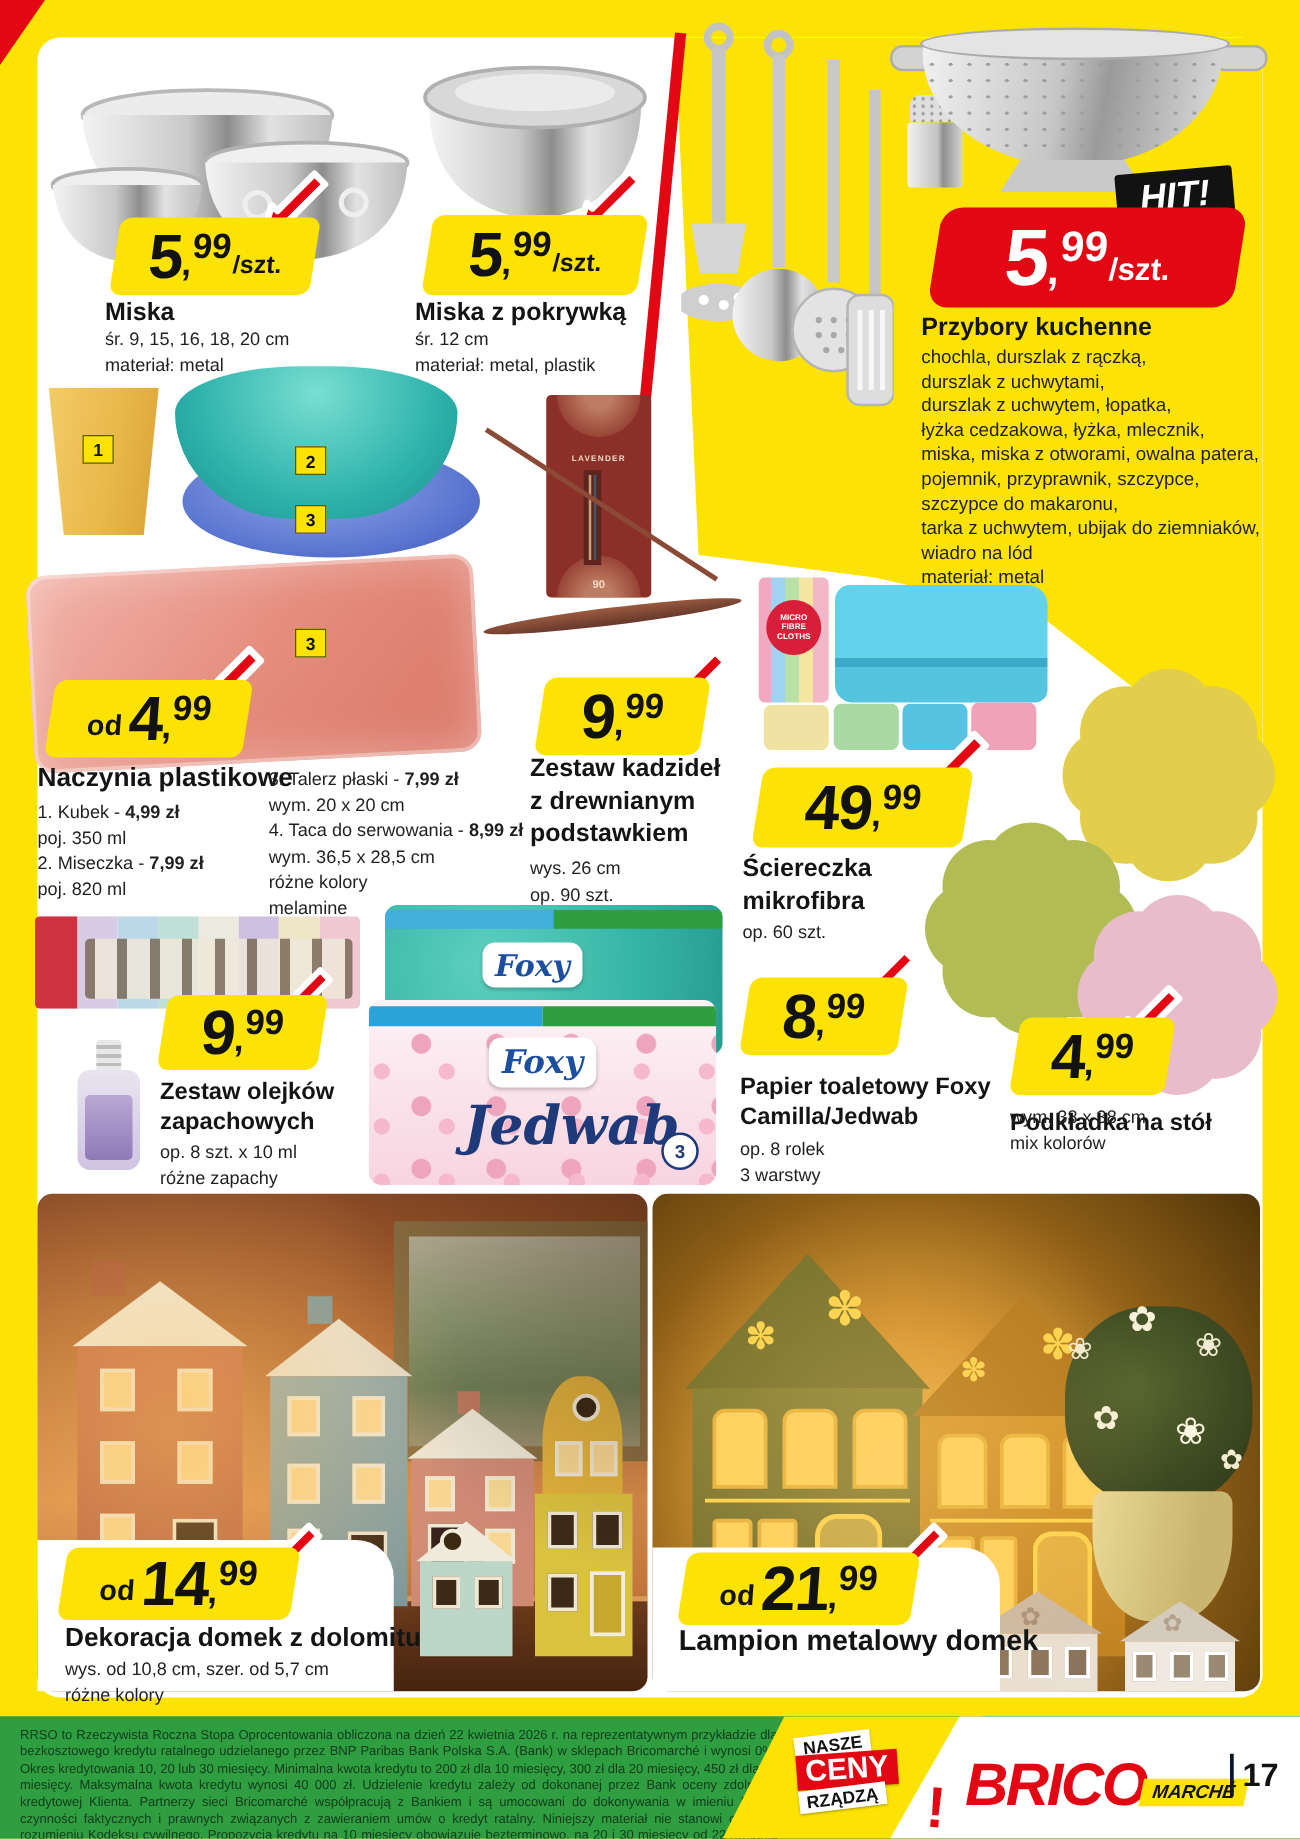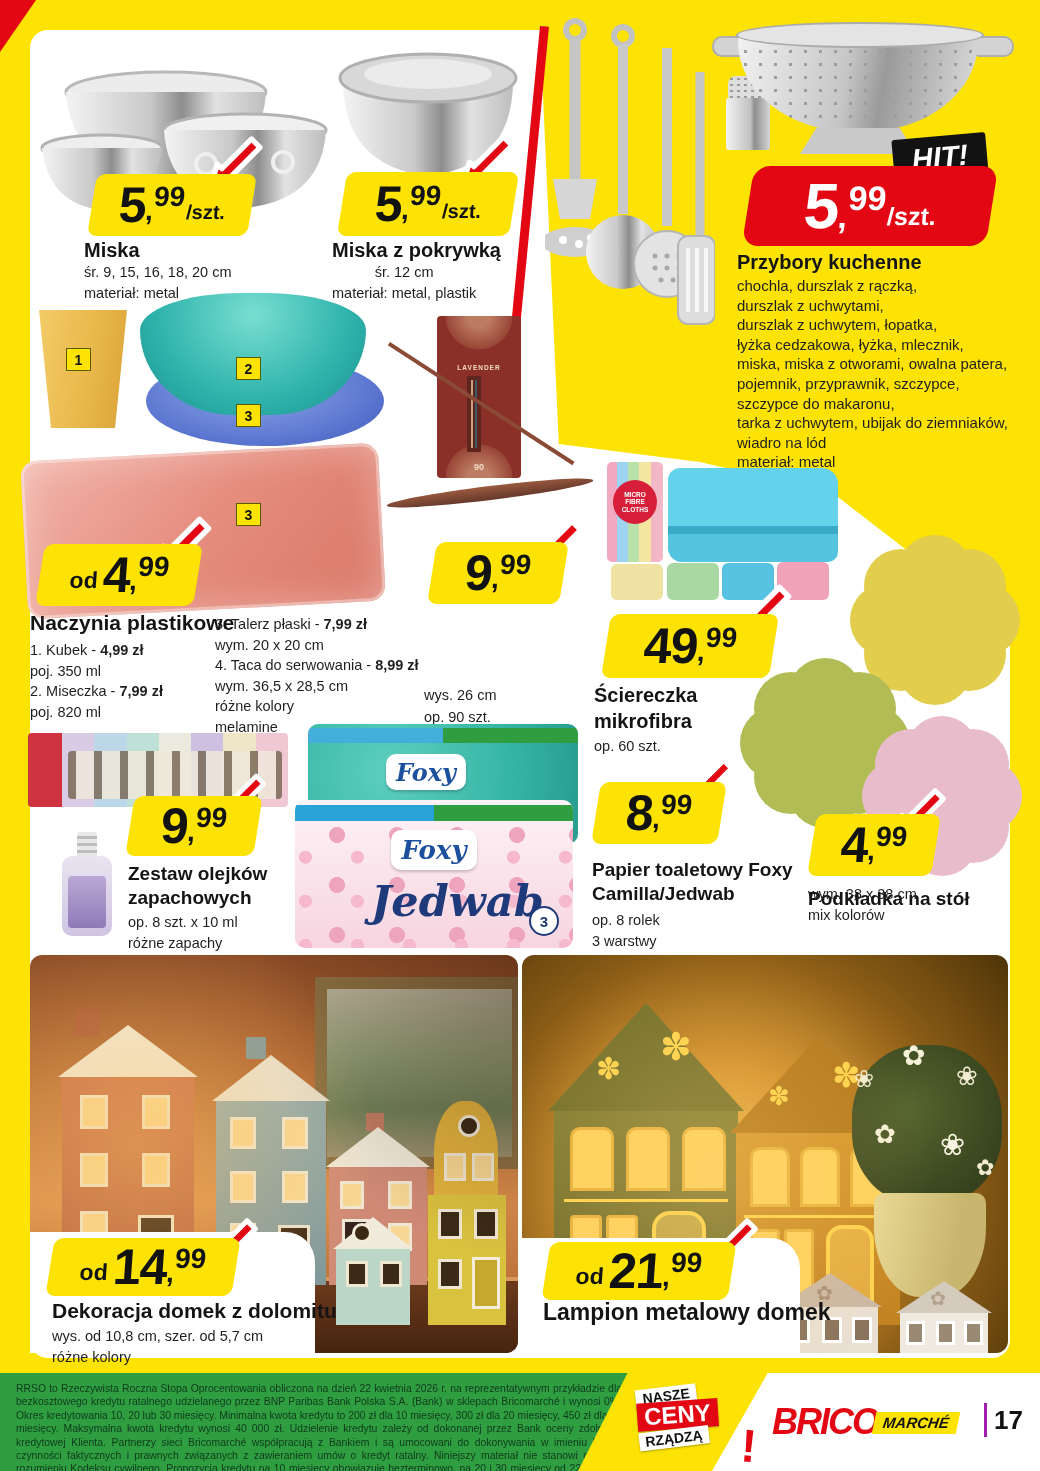--- a/index.html
+++ b/index.html
@@ -109,21 +109,21 @@
       </svg>
     <div class="bubble" style="left:342px;top:172px;width:172px;height:64px;">
       <div class="in">
         <span class="pi">5</span>
           <span class="pc">,</span>
           <span class="pd">99</span>
           <span class="pu">/szt.</span>
       </div>
     </div>
     <div class="ptitle" style="left:332px;top:238px;">Miska z pokrywką</div>
-    <div class="pdet" style="left:332px;top:262px;text-align:center;">
+    <div class="pdet" style="left:332px;top:262px;">
       <div>śr. 12 cm</div>
       <div>materiał: metal, plastik</div>
     </div>
   </div>
 
   <div class="group">
     <svg class="abs" style="left:545px;top:14px" width="170" height="322" viewBox="0 0 170 322">
       <circle cx="30" cy="16" r="9" fill="none" stroke="#c2c2c2" stroke-width="6"></circle>
       <line x1="30" y1="24" x2="30" y2="165" stroke="#c6c6c6" stroke-width="11"></line>
       <path d="M8,165 h44 l-7,40 h-30 Z" fill="#d6d6d6"></path>
@@ -275,20 +275,25 @@
     <svg class="arrow" style="left:522px;top:512px" width="68" height="68" viewBox="0 0 100 100">
         <use href="#arr"></use>
       </svg>
     <div class="bubble" style="left:432px;top:542px;width:132px;height:62px;">
       <div class="in">
         <span class="pi">9</span>
           <span class="pc">,</span>
           <span class="pd">99</span>
       </div>
     </div>
+    <div class="ptitle" style="left:424px;top:602px;font-size:20px;line-height:26px;">
+      <div>Zestaw kadzideł</div>
+      <div>z drewnianym</div>
+      <div>podstawkiem</div>
+    </div>
     <div class="pdet" style="left:424px;top:684px;line-height:22px;">
       <div>wys. 26 cm</div>
       <div>op. 90 szt.</div>
       <div>mix zapachów</div>
     </div>
   </div>
 
   <div class="group">
     <div class="abs" style="left:607px;top:462px;width:56px;height:100px;border-radius:5px;overflow:hidden;
                 background:linear-gradient(90deg,#f2a8c0 0 18%,#9fd4f0 18% 38%,#b8e0a8 38% 58%,#f4e6a0 58% 78%,#f2b8c8 78% 100%);">
@@ -630,23 +635,23 @@
       <div class="chip" style="background:#e30613;color:#fff;font-weight:700;font-size:24px;padding:0 7px;margin-top:-3px;transform:rotate(1deg);box-shadow:0 1px 2px rgba(0,0,0,.3);">
         <span>CENY</span>
       </div>
       <div class="chip" style="background:#fff;color:#121212;font-weight:700;font-size:14px;padding:1px 6px;margin-top:-2px;transform:rotate(-2deg);box-shadow:0 1px 2px rgba(0,0,0,.3);">
         <span>RZĄDZĄ</span>
       </div>
       <div class="abs" style="right:-16px;bottom:-8px;color:#e30613;font-weight:700;font-size:46px;transform:rotate(10deg);line-height:40px;">!</div>
     </div>
 
     <div class="abs" style="left:772px;top:28px;white-space:nowrap;">
-      <span style="color:#e30613;font-weight:700;font-style:italic;font-size:36px;letter-spacing:-2px;">BRICO</span><span class="chip" style="background:#fce303;transform:skewX(-12deg);padding:2px 9px;margin-left:-4px;vertical-align:6px;">
+      <span style="color:#e30613;font-weight:700;font-style:italic;font-size:48px;letter-spacing:-2px;">BRICO</span><span class="chip" style="background:#fce303;transform:skewX(-12deg);padding:2px 9px;margin-left:-4px;vertical-align:6px;">
         <span style="display:inline-block;transform:skewX(4deg);color:#121212;font-weight:700;font-style:italic;font-size:15px;">MARCHÉ</span>
       </span>
     </div>
-    <div class="abs" style="left:984px;top:30px;border-left:3px solid #a21caf;padding-left:7px;height:34px;
+    <div class="abs" style="left:984px;top:30px;border-left:3px solid #0f172a;padding-left:7px;height:34px;
                 font-weight:700;font-size:26px;color:#121212;display:flex;align-items:center;">
       <span>17</span>
     </div>
   </div>
 
 </div>
 
 </body></html>

